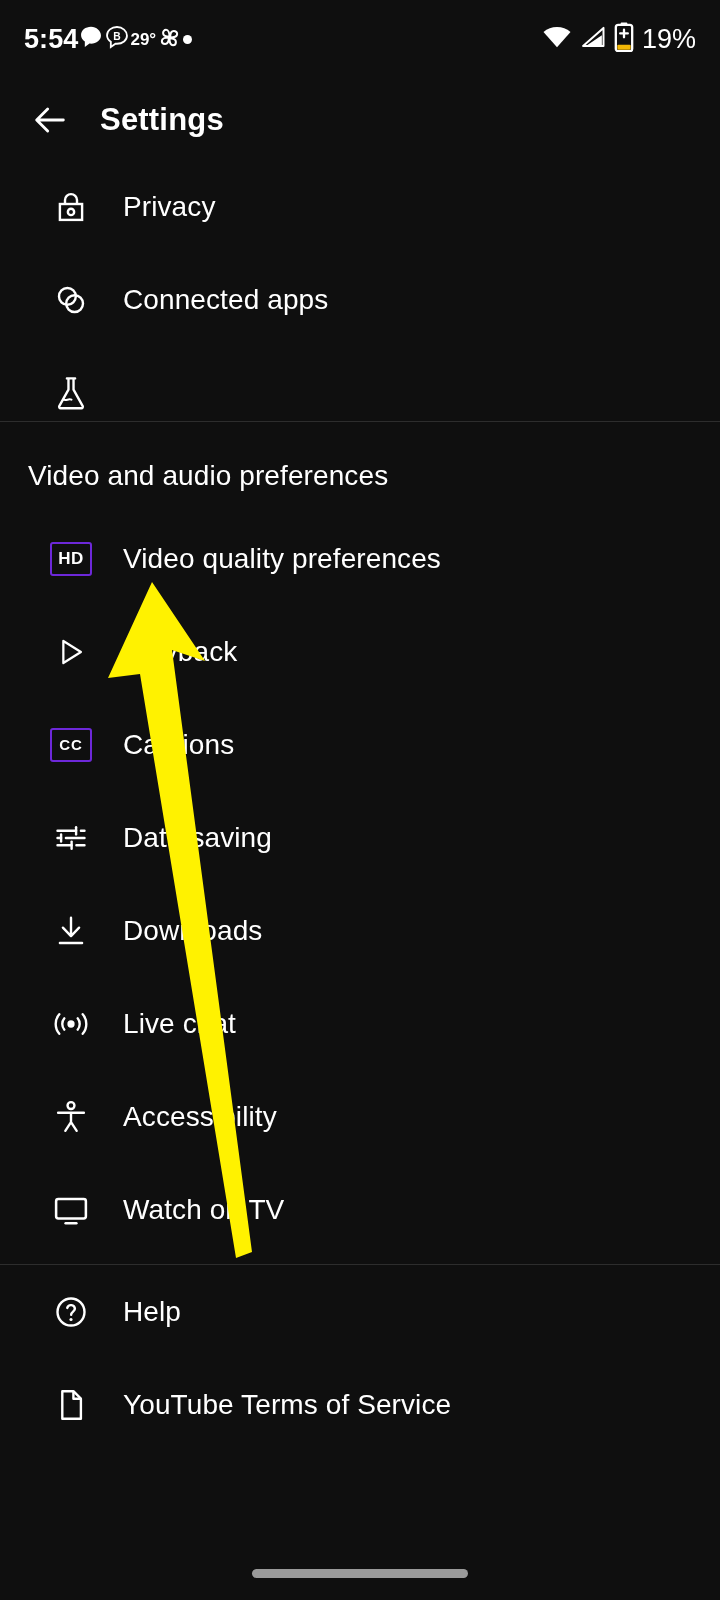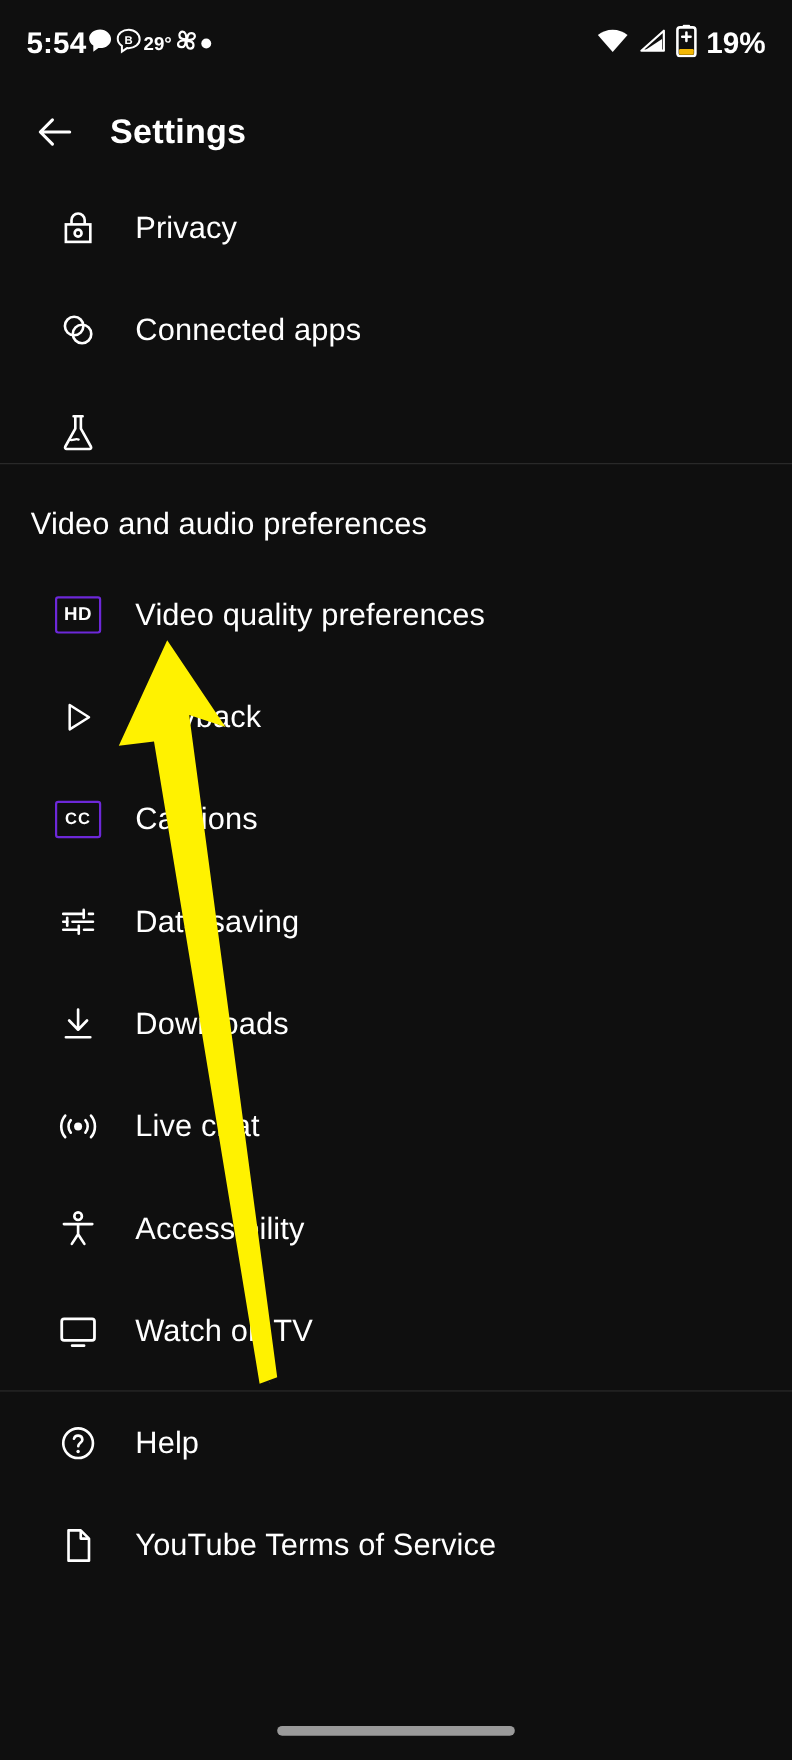--- a/index.html
+++ b/index.html
@@ -46,21 +46,21 @@
   }
   #status-right {
     margin-left: auto;
     display: flex;
     align-items: center;
     gap: 7px;
   }
   .sb-icon { display: block; }
   #battery-pct {
     font-size: 27px;
-    font-weight: 700;
+    font-weight: 400;
     line-height: 1;
     margin-left: 1px;
   }
   .temp-badge {
     font-size: 17px;
     font-weight: 700;
     line-height: 1;
   }
   .dot-badge {
     width: 9px; height: 9px;

